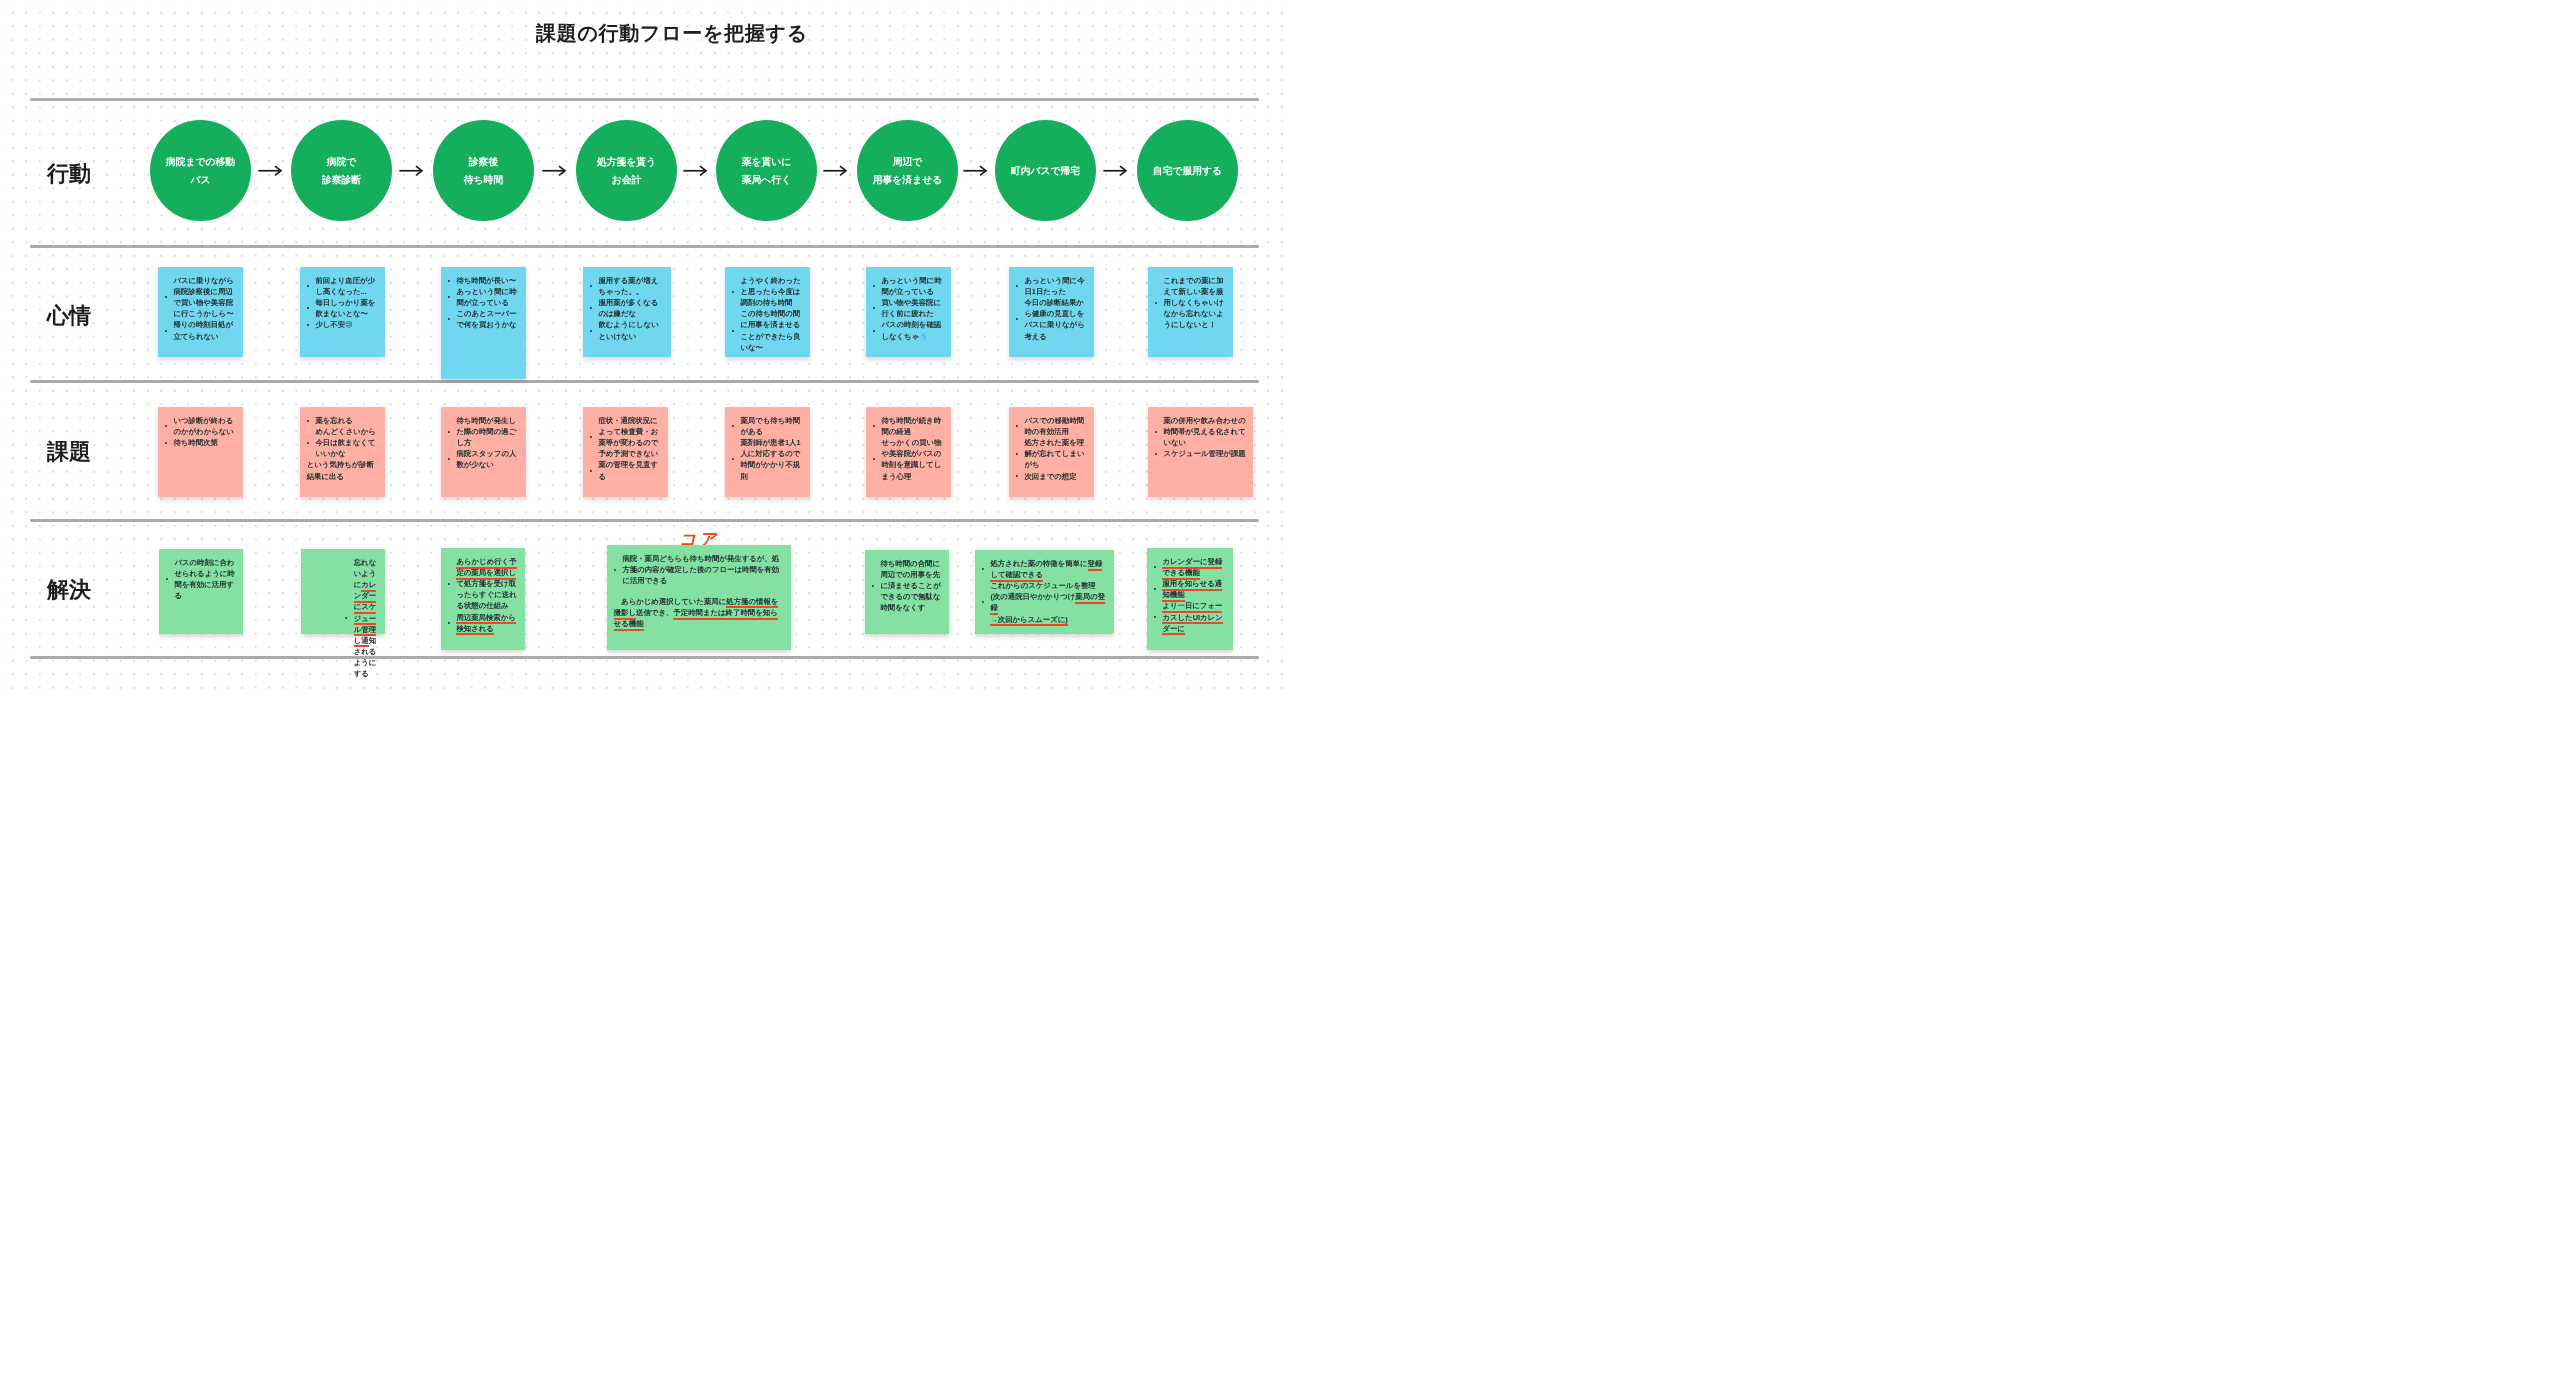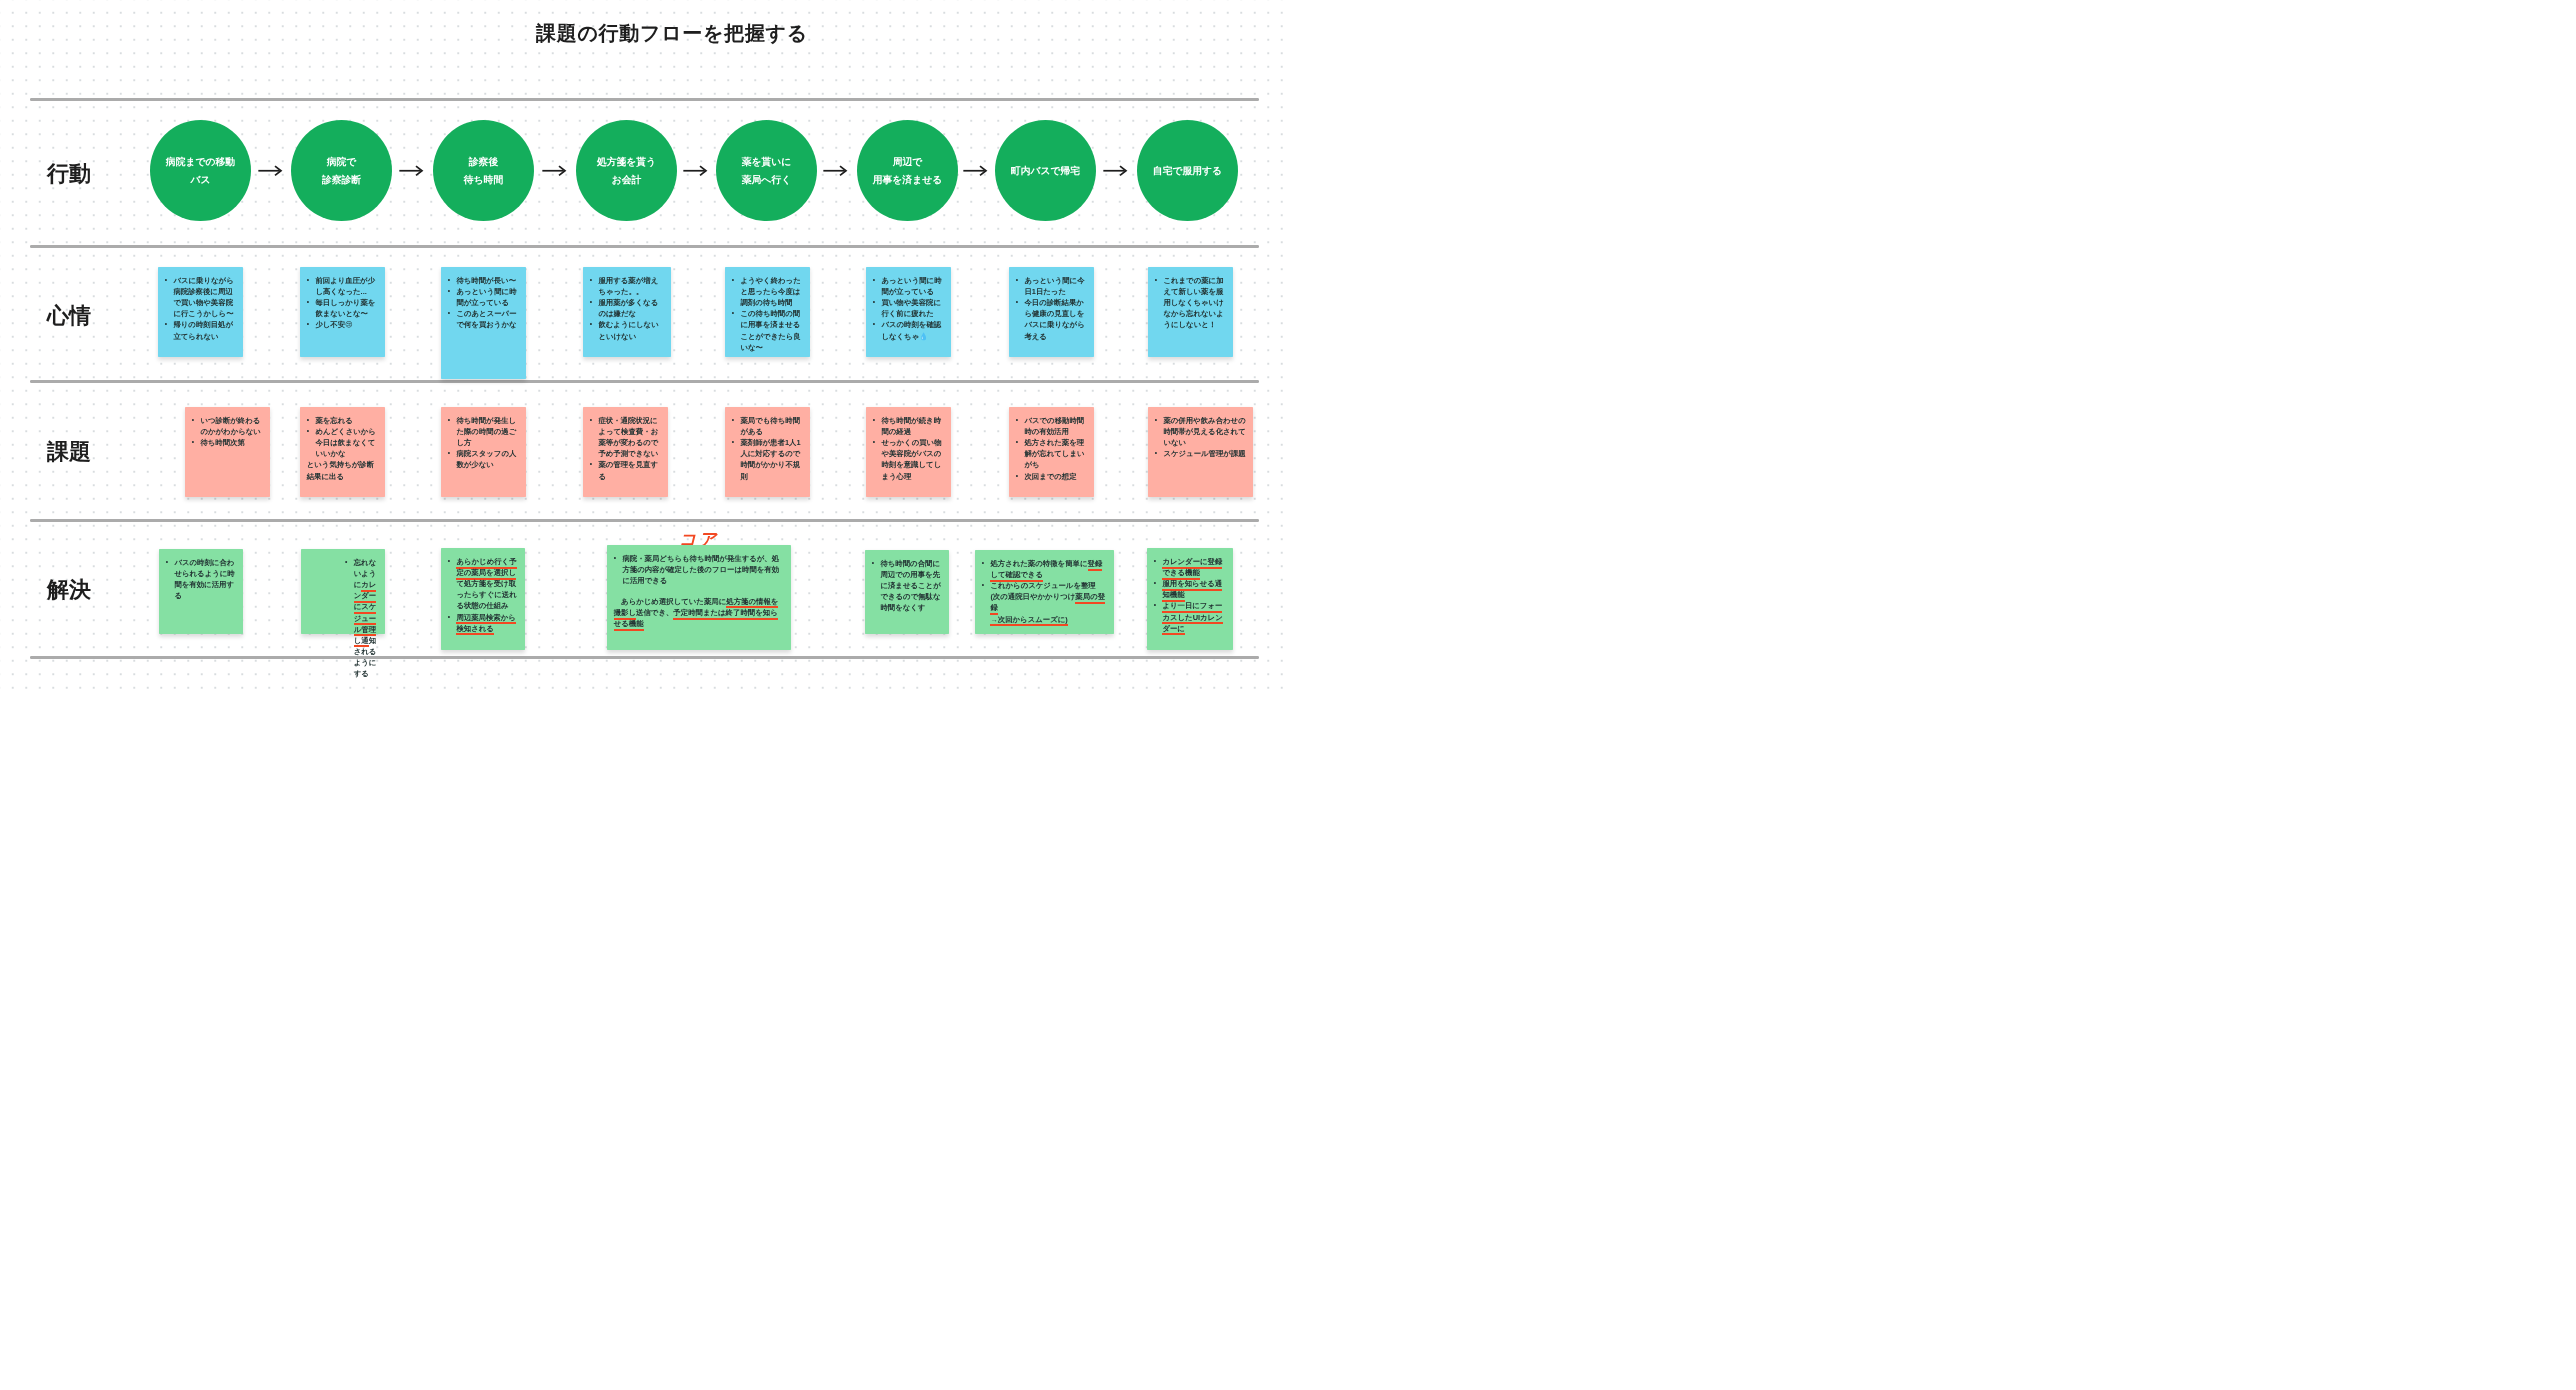--- a/index.html
+++ b/index.html
@@ -28,21 +28,21 @@
     display:flex;align-items:center;justify-content:center;text-align:center;
     color:#ffffff;font-size:9.8px;font-weight:700;line-height:1.75;
   }
   .arrow{position:absolute;top:164px;width:28px;height:13.5px;}
   .note{
     position:absolute;border-radius:0.7px;
     padding:8px 6px 5.4px 6.7px;box-sizing:border-box;
     font-size:7.4px;font-weight:600;line-height:1.5;color:#233;
     box-shadow:0 2.7px 4.7px rgba(0,0,0,0.14);
   }
-  .item{display:flex;}
+  .item{display:flex;align-items:center;}
   .item.gap{margin-top:9.4px;}
   .mk{flex:none;width:8.7px;font-size:6.7px;}
   .tx{flex:1;min-width:0;}
   .u{border-bottom:2px solid var(--red);padding-bottom:0.7px;}
   .corelabel{
     position:absolute;top:528px;left:699px;transform:translateX(-50%);
     color:var(--red);font-size:17px;font-weight:700;letter-spacing:2.7px;white-space:nowrap;font-style:italic;
   }
 </style>
 </head>
@@ -209,21 +209,21 @@
         </div>
       </div>
       <div class="note" style="left: 1148px; top: 267px; width: 85px; height: 90px; background: rgb(113, 215, 239);">
         <div class="item">
           <span class="mk">•</span>
           <div class="tx">これまでの薬に加えて新しい薬を服用しなくちゃいけなから忘れないようにしないと！</div>
         </div>
       </div>
     </div>
   <div id="issueNotes">
-      <div class="note" style="left: 158px; top: 407px; width: 85px; height: 90px; background: rgb(255, 175, 163); margin-left: 27px;">
+      <div class="note" style="left: 158px; top: 407px; width: 85px; height: 90px; background: rgb(255, 175, 163);">
         <div class="item">
           <span class="mk">•</span>
           <div class="tx">いつ診断が終わるのかがわからない</div>
         </div>
         <div class="item">
           <span class="mk">•</span>
           <div class="tx">待ち時間次第</div>
         </div>
       </div>
       <div class="note" style="left: 300px; top: 407px; width: 85px; height: 90px; background: rgb(255, 175, 163);">

